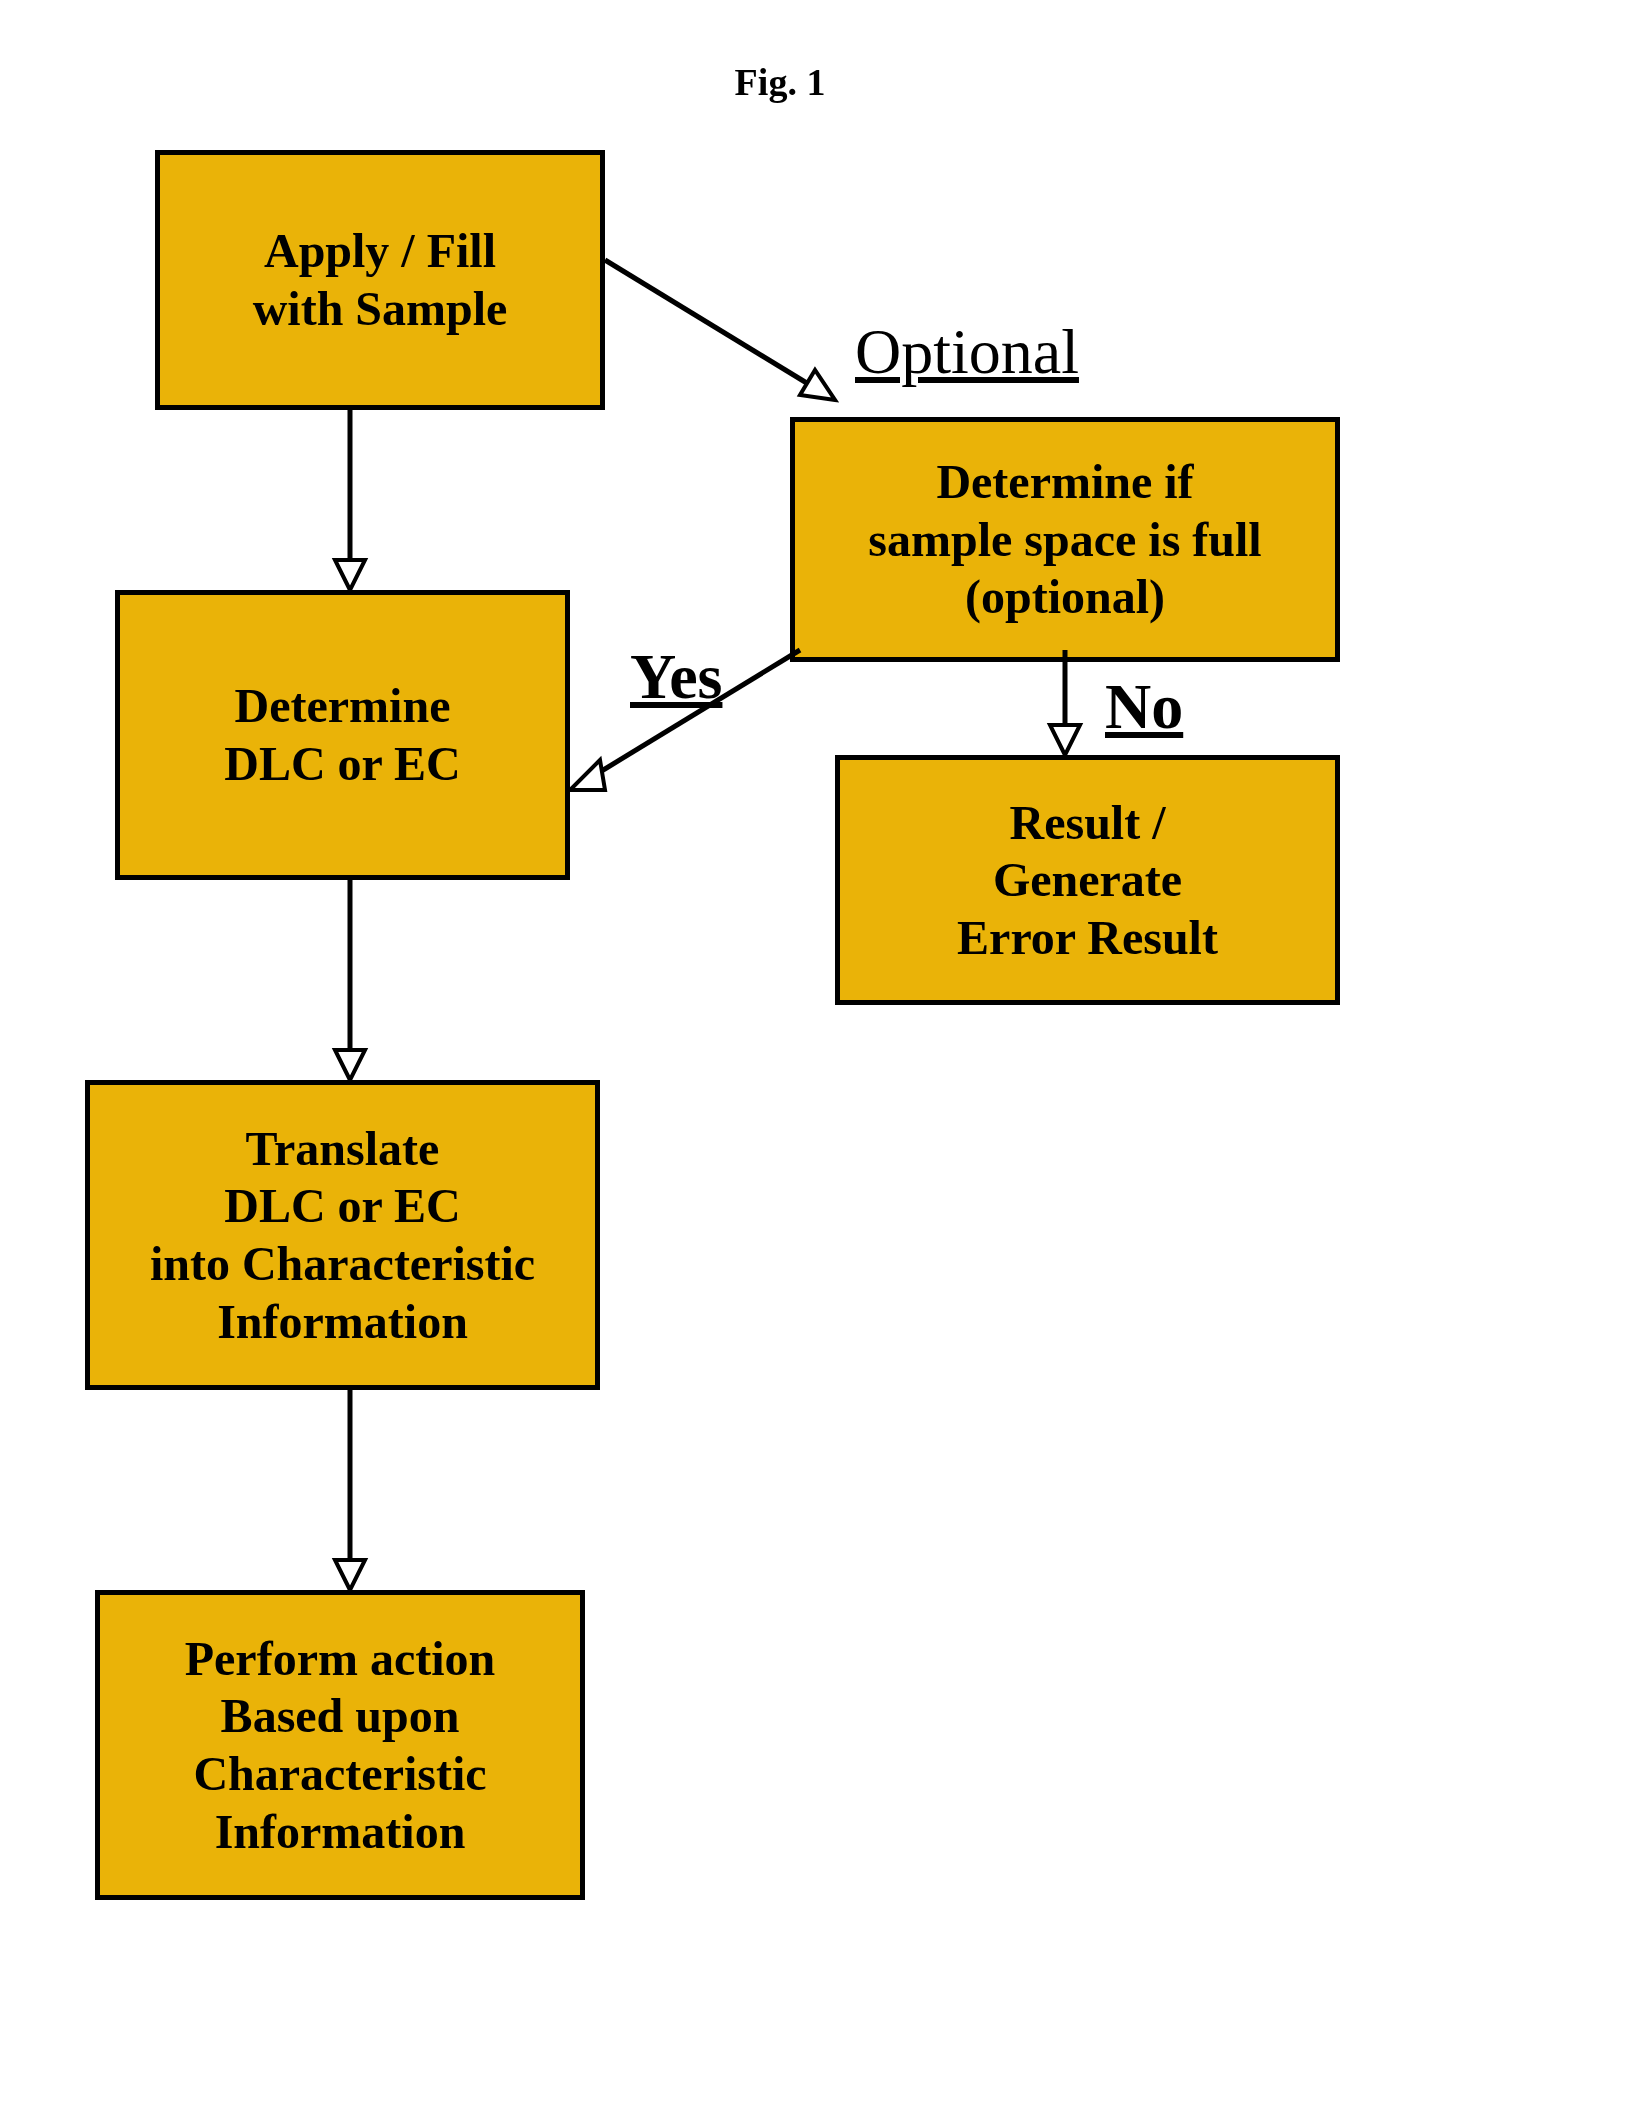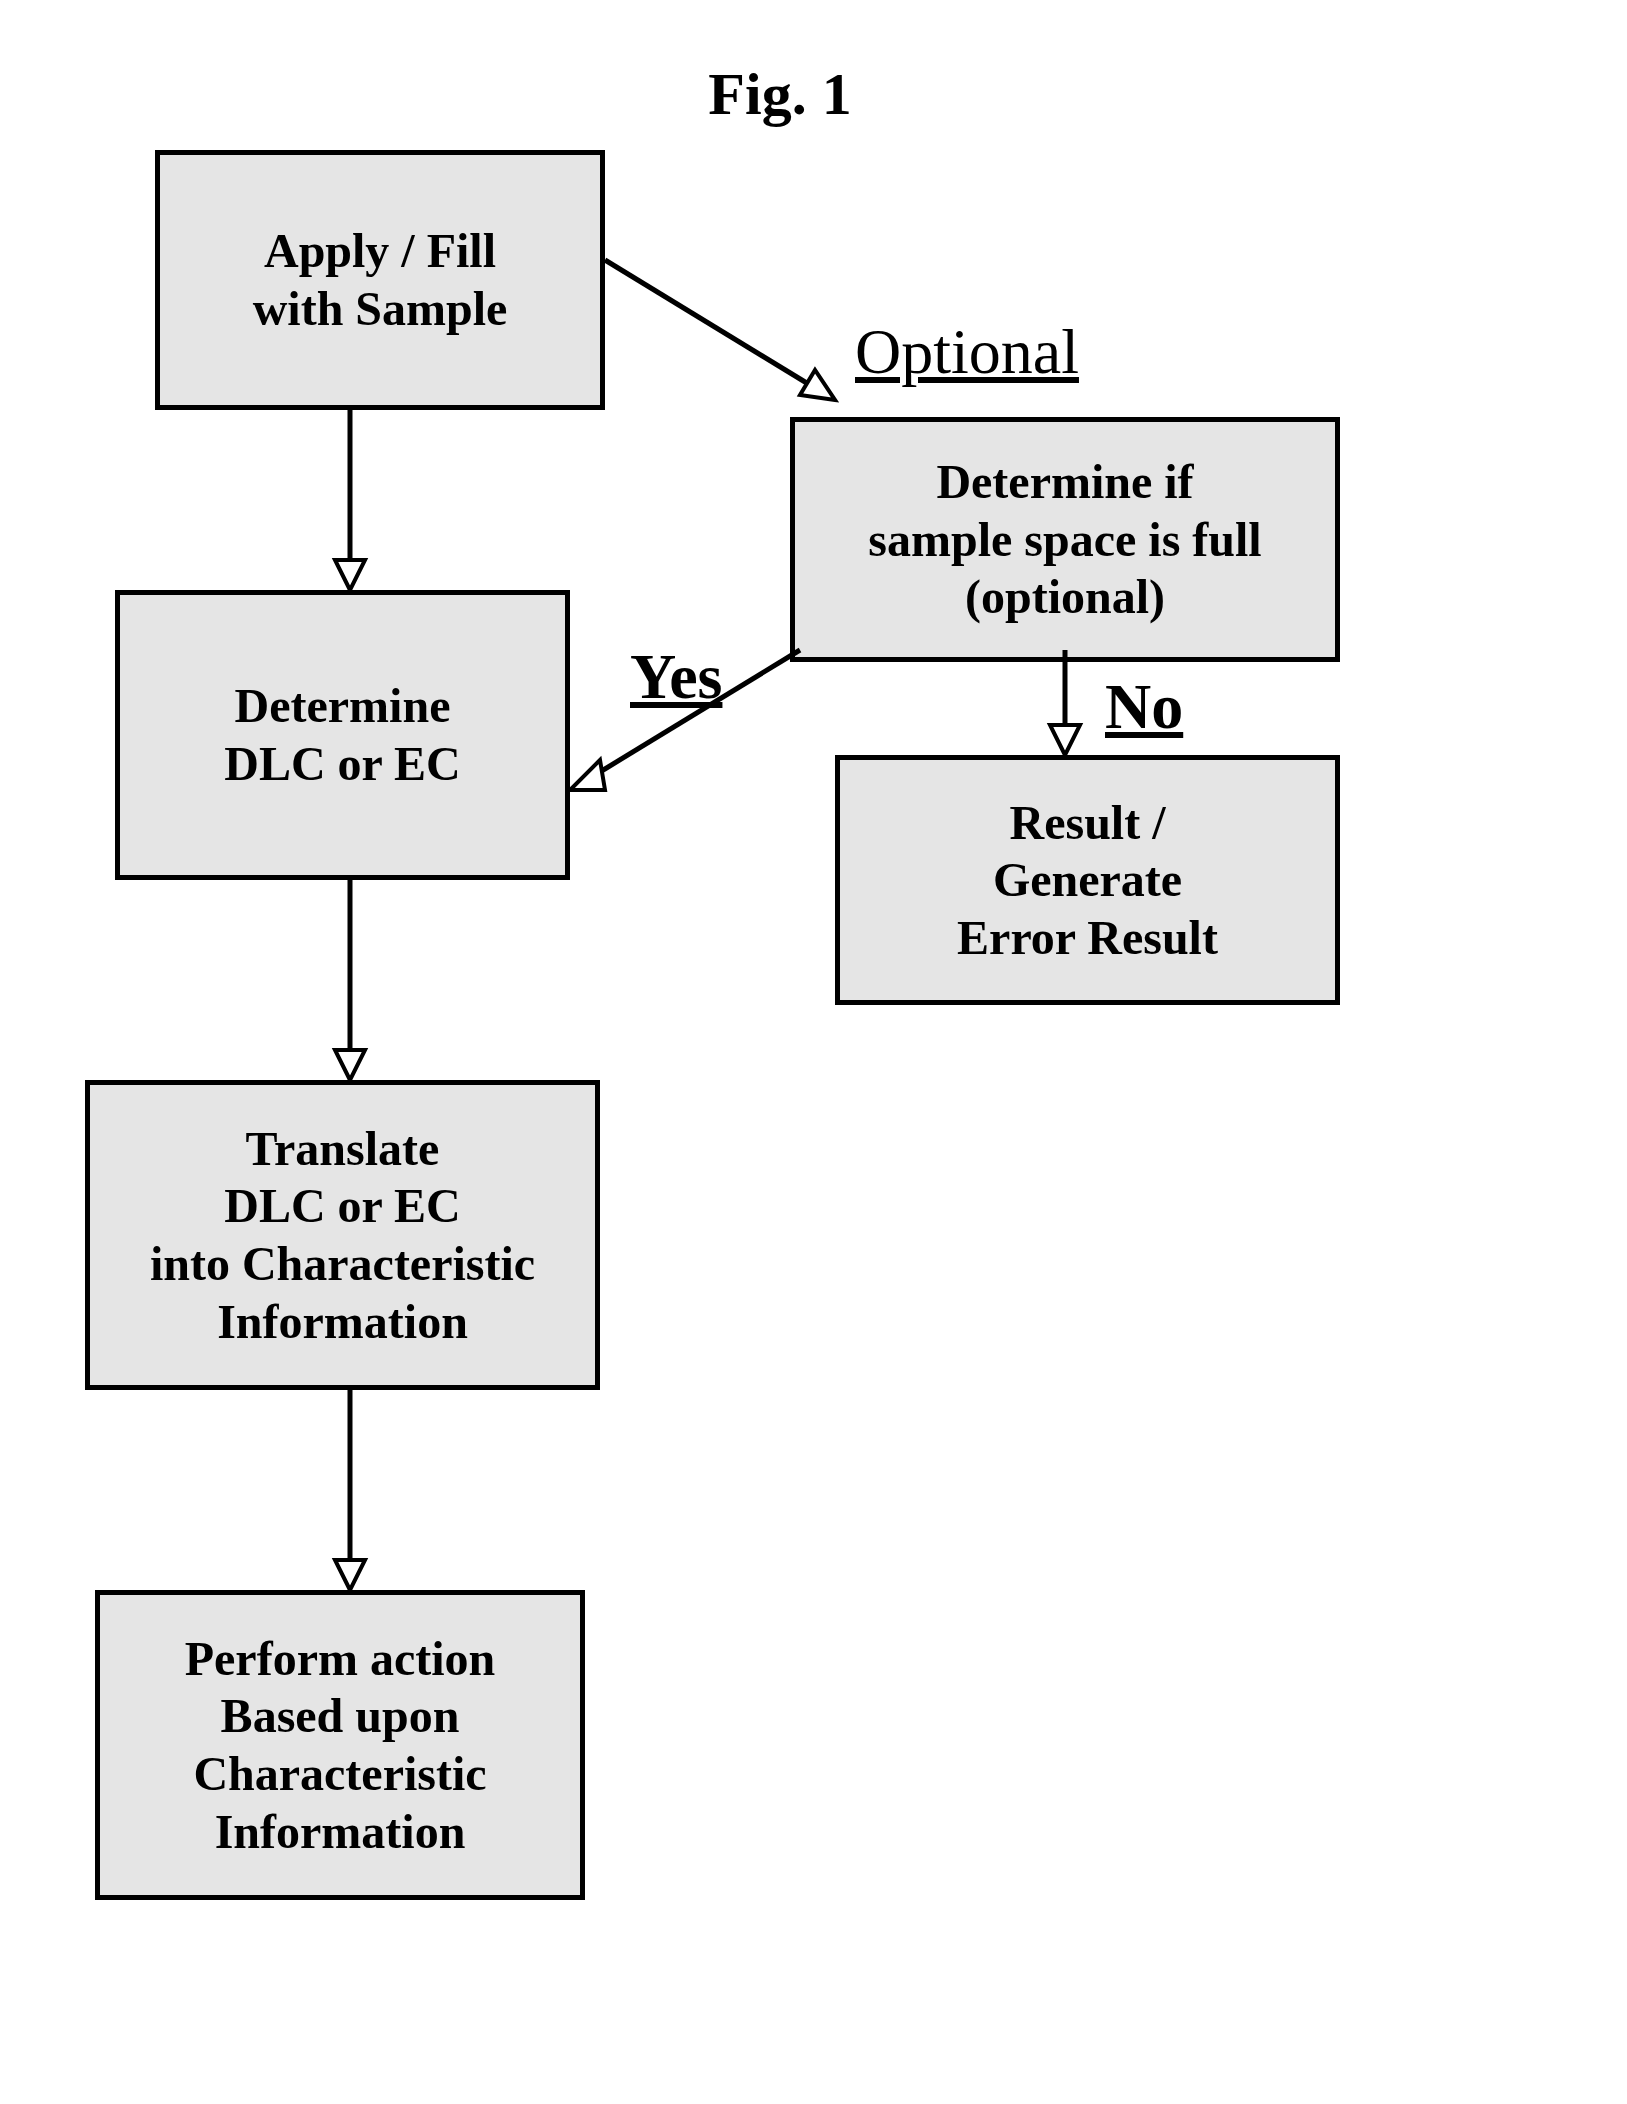--- a/index.html
+++ b/index.html
@@ -6,27 +6,27 @@
     body { 
       background: #fff; 
       font-family: "Times New Roman", Times, serif;
       width: 1627px;
       height: 2104px;
       position: relative;
     }
     .title {
       position: absolute;
       font-weight: bold;
-      font-size: 60px;
+      font-size: 38px;
       text-align: center;
     }
     .box {
       position: absolute;
       border: 5px solid #000;
-      background: #e5e5e5;
+      background: #eab308;
       display: flex;
       flex-direction: column;
       justify-content: center;
       align-items: center;
       text-align: center;
       font-weight: bold;
       font-size: 48px;
       line-height: 1.2;
       padding: 10px;
     }

